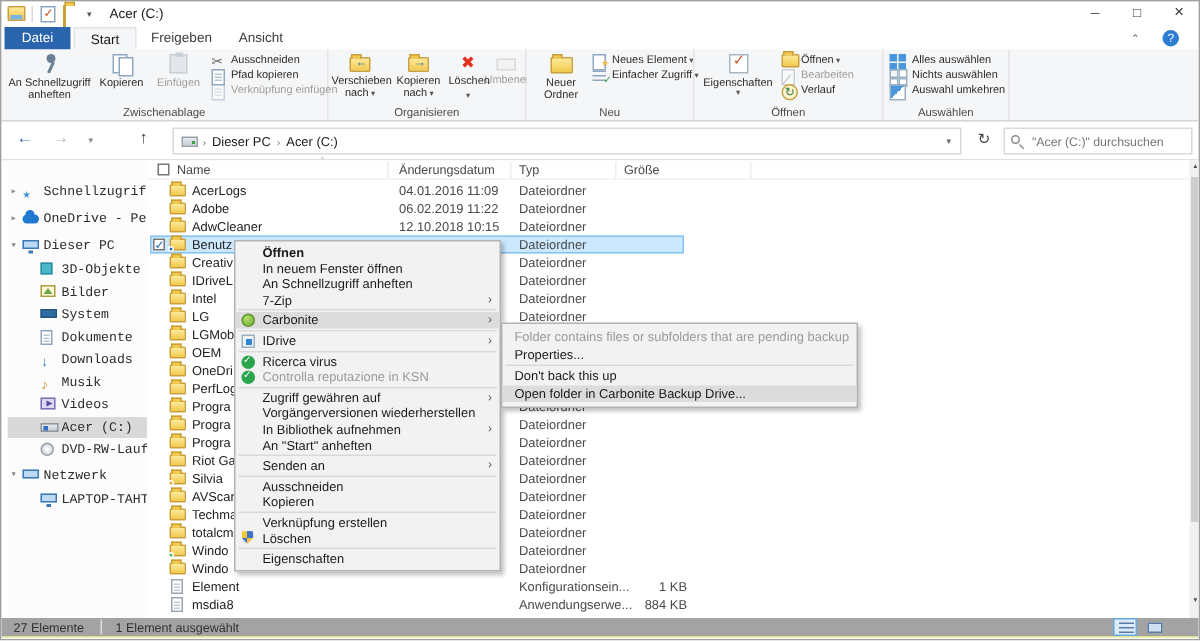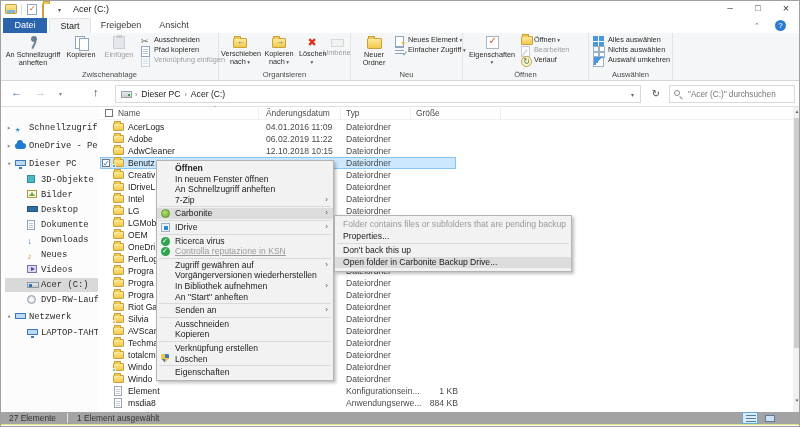--- a/index.html
+++ b/index.html
@@ -183,21 +183,21 @@
   .vi-details:before{content:"";position:absolute;left:0;top:0;width:10px;height:1px;background:#5a7ca0;box-shadow:0 3px 0 #5a7ca0,0 6px 0 #5a7ca0;}
   .vi-thumb{border:1px solid #5a7ca0;background:#cfe0f0;}
 
   .bottomstrip{position:absolute;left:0;top:423px;width:100%;height:4px;background:#fbfcef;border-top:1px solid #dee28e;}
 
   
   .ctxmenu{position:absolute;left:155px;top:159px;width:178px;background:#f2f2f2;border:1px solid #b3b3b3;
     box-shadow:2px 2px 3px rgba(0,0,0,.25);padding:2px 0;z-index:50;}
   .ctx-item{position:relative;height:10.6px;line-height:10.6px;font-size:8.6px;color:#1a1a1a;padding-left:18px;white-space:nowrap;}
   .ctx-item.bold{font-weight:bold;}
-  .ctx-item.disabled{color:#9a9a9a;text-decoration:underline;}
+  .ctx-item.disabled{color:#9a9a9a;}
   .ctx-item.hl{background:#dcdcdc;}
   .ctx-sep{height:1px;background:#d9d9d9;margin:1px 2px;}
   .ctx-arrow{position:absolute;right:5px;top:0;font-size:8px;color:#555;}
   .cmic{position:absolute;left:4px;top:1px;width:9px;height:9px;}
   .cm-carbonite{border-radius:50%;background:radial-gradient(circle at 35% 30%,#b5e06b,#6faa2e);border:1px solid #5d9427;}
   .cm-idrive{background:#eef2f7;border:1px solid #9db0c4;}
   .cm-idrive:after{content:"";position:absolute;left:2px;top:2px;width:4px;height:4px;background:#2e86d9;}
   .cm-kaspersky{border-radius:50%;background:#2aa54e;}
   .cm-kaspersky:after{content:"✓";position:absolute;left:1px;top:-1px;font-size:7px;color:#fff;}
   .cm-shield{top:0;width:8px;height:9px;clip-path:polygon(50% 0,100% 12%,100% 55%,50% 100%,0 55%,0 12%);
@@ -384,33 +384,33 @@
         <div class="side-item" style="top: 66px;">
           <span class="si si-3d-objects" style="left: 22px;"></span>
           <span class="side-label" style="left: 36px;">3D-Objekte</span>
         </div>
         <div class="side-item" style="top: 81px;">
           <span class="si si-pictures" style="left: 22px;"></span>
           <span class="side-label" style="left: 36px;">Bilder</span>
         </div>
         <div class="side-item" style="top: 96px;">
           <span class="si si-desktop" style="left: 22px;"></span>
-          <span class="side-label" style="left: 36px;">Desktop</span>
+          <span class="side-label" style="left: 36px;">System</span>
         </div>
         <div class="side-item" style="top: 111px;">
           <span class="si si-documents" style="left: 22px;"></span>
           <span class="side-label" style="left: 36px;">Dokumente</span>
         </div>
         <div class="side-item" style="top: 126px;">
           <span class="si si-downloads" style="left: 22px;"></span>
           <span class="side-label" style="left: 36px;">Downloads</span>
         </div>
         <div class="side-item" style="top: 141px;">
           <span class="si si-music" style="left: 22px;"></span>
-          <span class="side-label" style="left: 36px;">Neues</span>
+          <span class="side-label" style="left: 36px;">Musik</span>
         </div>
         <div class="side-item" style="top: 156px;">
           <span class="si si-videos" style="left: 22px;"></span>
           <span class="side-label" style="left: 36px; text-align: center;">Videos</span>
         </div>
         <div class="side-item side-sel" style="top: 171px;">
           <span class="si si-drive" style="left: 22px;"></span>
           <span class="side-label" style="left: 36px;">Acer (C:)</span>
         </div>
         <div class="side-item" style="top: 186px;">

